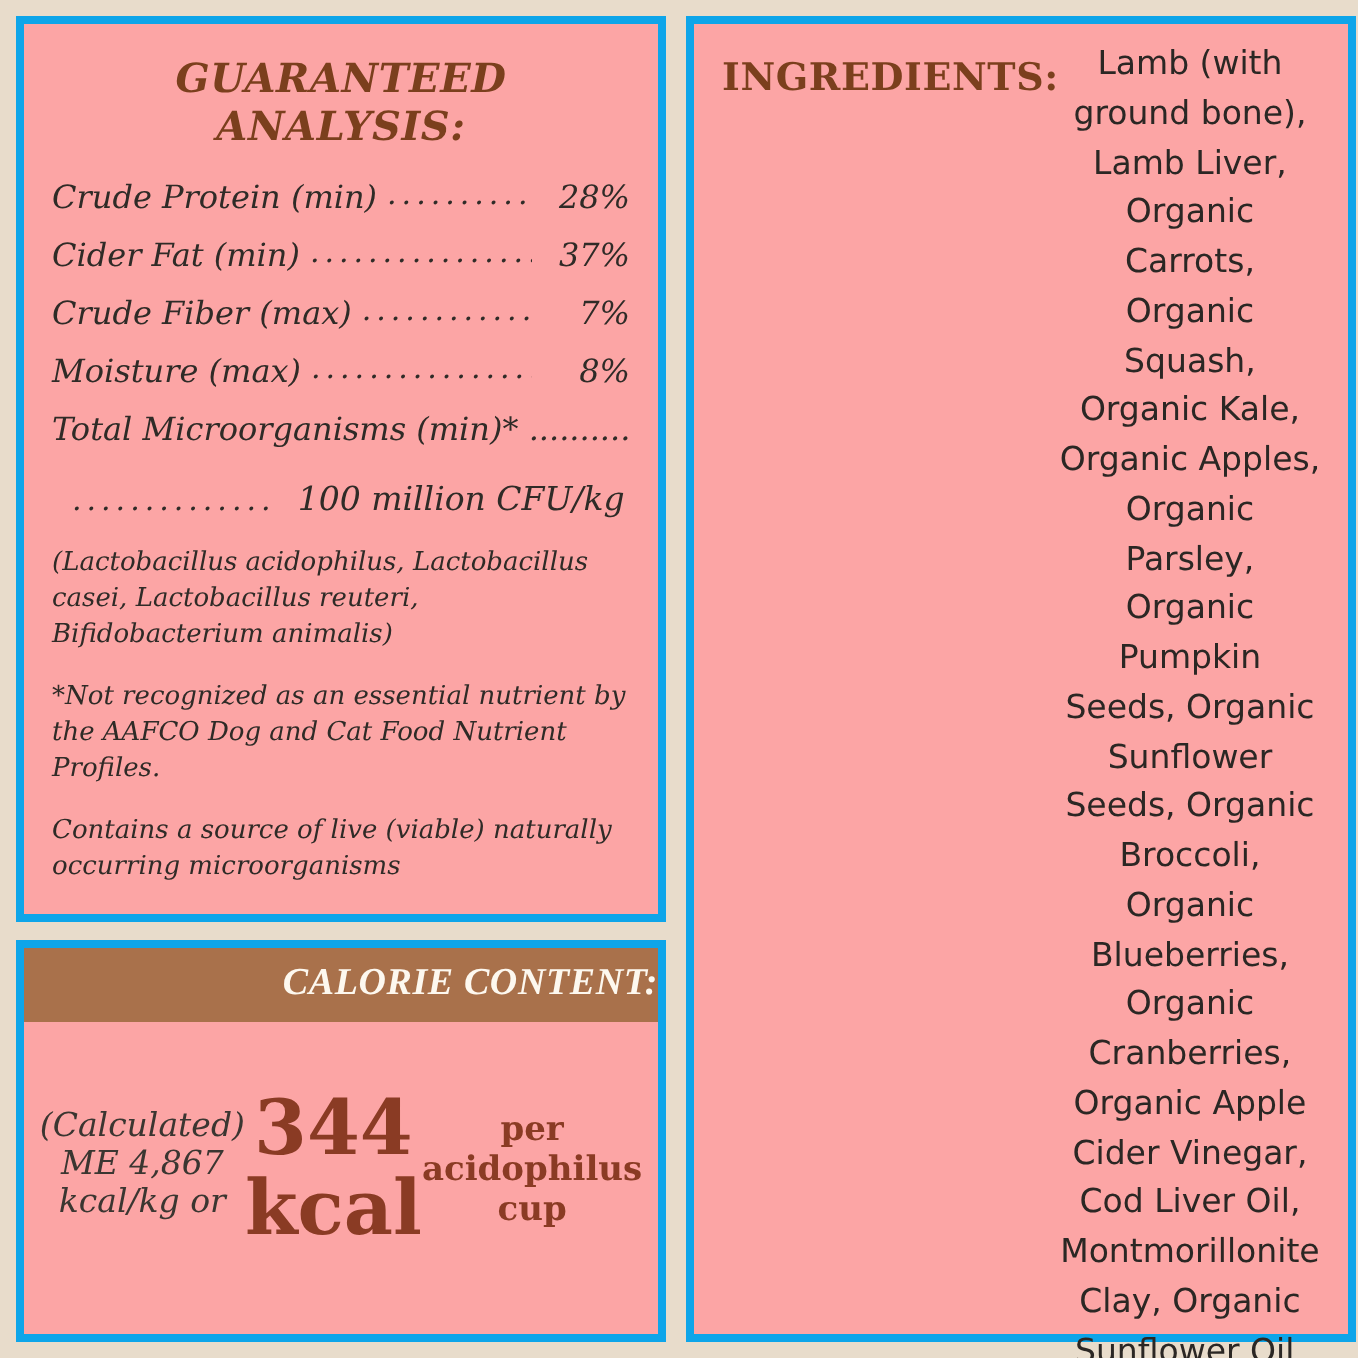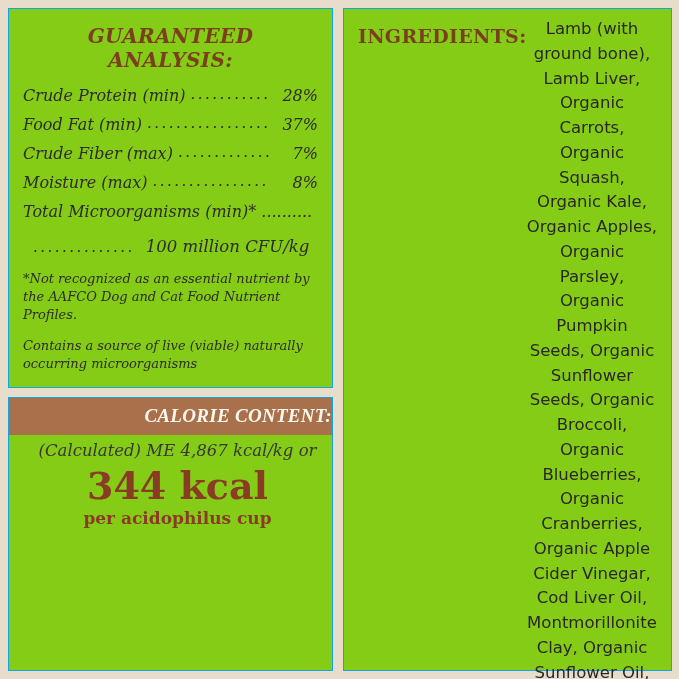--- a/index.html
+++ b/index.html
@@ -27,22 +27,22 @@
     display: flex;
     flex-direction: column;
     gap: 9px;
   }
   .col-right {
     flex: 1;
     display: flex;
     flex-direction: column;
   }
   .panel {
-    background: #84cc16;
-    border: 1px solid #0ea5e9;
+    background: #fca5a5;
+    border: 4px solid #0ea5e9;
     box-sizing: border-box;
   }
   .panel-ga {
     flex: 0 0 auto;
     padding: 10px 14px 14px 14px;
   }
   .panel-cal {
     flex: 1 1 auto;
     padding: 0;
     display: flex;
@@ -77,23 +77,24 @@
     font-family: Liberation Serif, serif;
     font-style: italic;
     font-weight: bold;
     font-size: 19px;
     padding: 7px 0 8px 0;
     letter-spacing: 0.3px;
   }
   .cal-body {
     flex: 1;
     display: flex;
-    flex-direction: column;
+    flex-direction: row;
     align-items: center;
-    padding: 6px 10px 14px 24px;
+    justify-content: center;
+    padding: 6px 10px 14px 10px;
   }
   .cal-line1 {
     font-family: "DejaVu Serif", serif;
     font-style: italic;
     font-size: 16.5px;
     color: #3b3631;
     text-align: center;
     margin-bottom: 6px;
   }
   .cal-big {
@@ -196,21 +197,21 @@
     <div class="panel panel-ga">
       <div class="heading heading-ga">GUARANTEED ANALYSIS:</div>
 
       <div class="ga-row">
         <span class="ga-label">Crude Protein (min)</span>
         <span class="ga-dots">............</span>
         <span class="ga-value">28%</span>
       </div>
 
       <div class="ga-row">
-        <span class="ga-label">Food Fat (min)</span>
+        <span class="ga-label">Cider Fat (min)</span>
         <span class="ga-dots">...................</span>
         <span class="ga-value">37%</span>
       </div>
 
       <div class="ga-row">
         <span class="ga-label">Crude Fiber (max)</span>
         <span class="ga-dots">..............</span>
         <span class="ga-value">7%</span>
       </div>
 
@@ -223,20 +224,21 @@
       <div class="ga-row-wrap">
         <span>Total Microorganisms (min)*</span>
         <span class="dots">..........</span>
       </div>
 
       <div class="ga-micro-second">
         <span class="dots">..............</span>
         <span class="val">100 million CFU/kg</span>
       </div>
 
+      <div class="note">(Lactobacillus acidophilus, Lactobacillus casei, Lactobacillus reuteri, Bifidobacterium animalis)</div>
       <div class="note">*Not recognized as an essential nutrient by the AAFCO Dog and Cat Food Nutrient Profiles.</div>
       <div class="note">Contains a source of live (viable) naturally occurring microorganisms</div>
     </div>
 
     <div class="panel panel-cal">
       <div class="cal-header">CALORIE CONTENT:</div>
       <div class="cal-body">
         <div class="cal-line1">(Calculated) ME 4,867 kcal/kg or</div>
         <div class="cal-big">344 kcal</div>
         <div class="cal-sub">per acidophilus cup</div>

